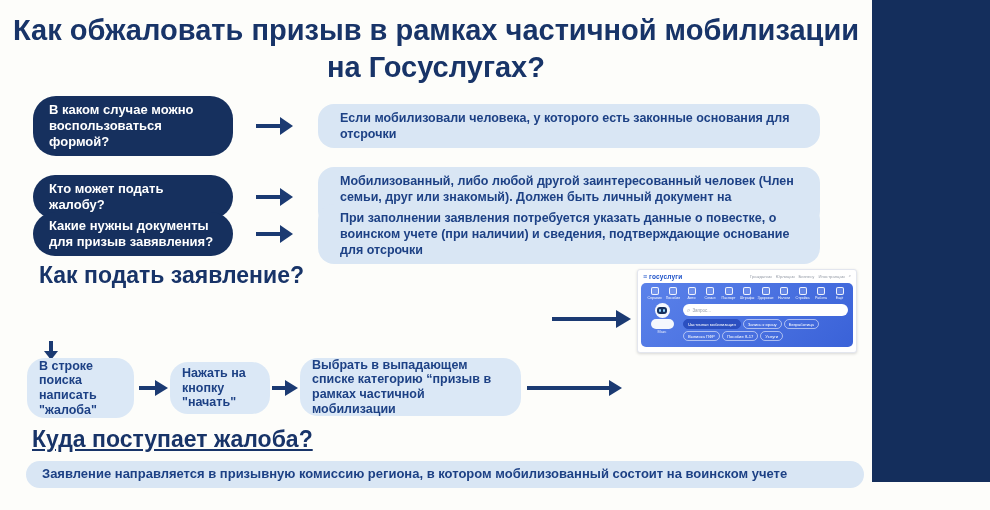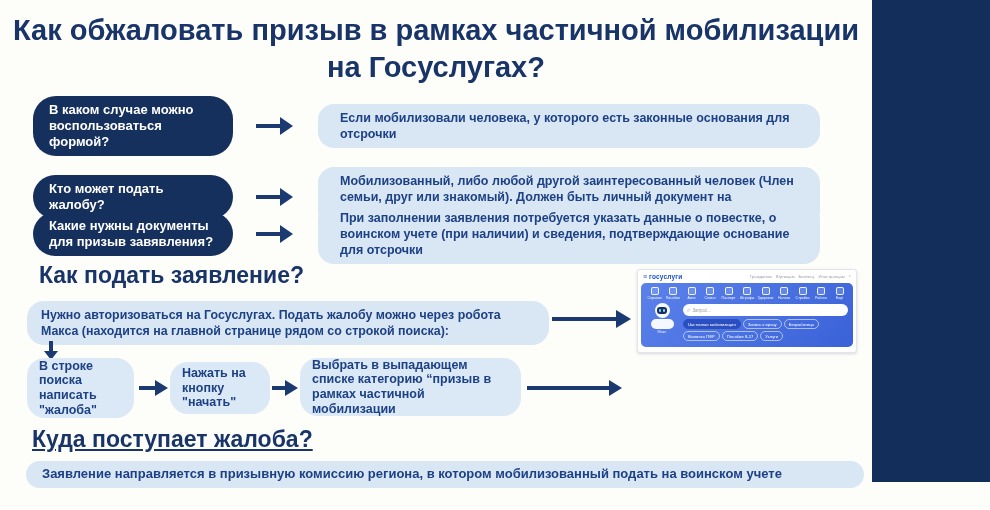--- a/index.html
+++ b/index.html
@@ -128,23 +128,20 @@
       <span class="shaft"></span>
       <span class="head"></span>
     </div>
     <div class="answer">
       <span>При заполнении заявления потребуется указать данные о повестке, о воинском учете (при наличии) и сведения, подтверждающие основание для отсрочки</span>
     </div>
   </div>
 
   <h2 class="h2" style="left:32px;top:262px;margin-left:7px;">Как подать заявление?</h2>
 
-  <div class="intro">
-    <span>Нужно авторизоваться на Госуслугах. Подать жалобу можно через робота Макса (находится на главной странице рядом со строкой поиска):</span>
-  </div>
 
   <div class="arrh" style="left:552px;top:310px;">
     <span class="shaft" style="width:64px;"></span>
     <span class="head" style="border-top-width:9px;border-bottom-width:9px;border-left-width:15px;"></span>
   </div>
 
   <div class="shot">
     <div class="shot-header">
       <span class="shot-burger">≡</span>
       <span class="shot-logo">госуслуги</span>
@@ -261,16 +258,16 @@
 
   <div class="arrh" style="left:527px;top:380px;">
     <span class="shaft" style="width:82px;"></span>
     <span class="head"></span>
   </div>
 
 
   <h2 class="h2" style="left:32px;top:426px;text-decoration:underline;">Куда поступает жалоба?</h2>
 
   <div class="final">
-    <span>Заявление направляется в призывную комиссию региона, в котором мобилизованный подать на воинском учете</span>
+    <span>Заявление направляется в призывную комиссию региона, в котором мобилизованный состоит на воинском учете</span>
   </div>
 
 </div>
 
 </body></html>

